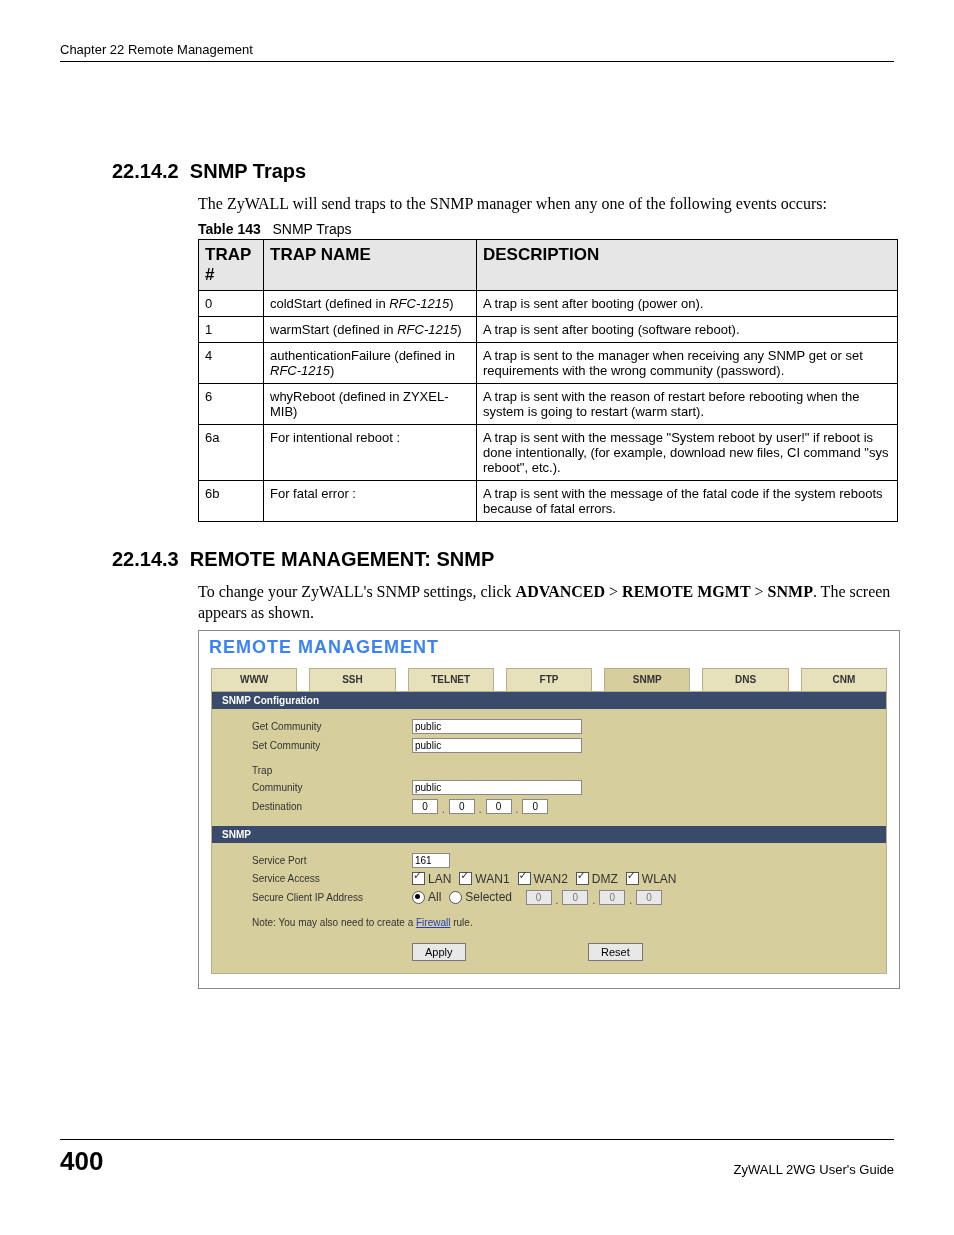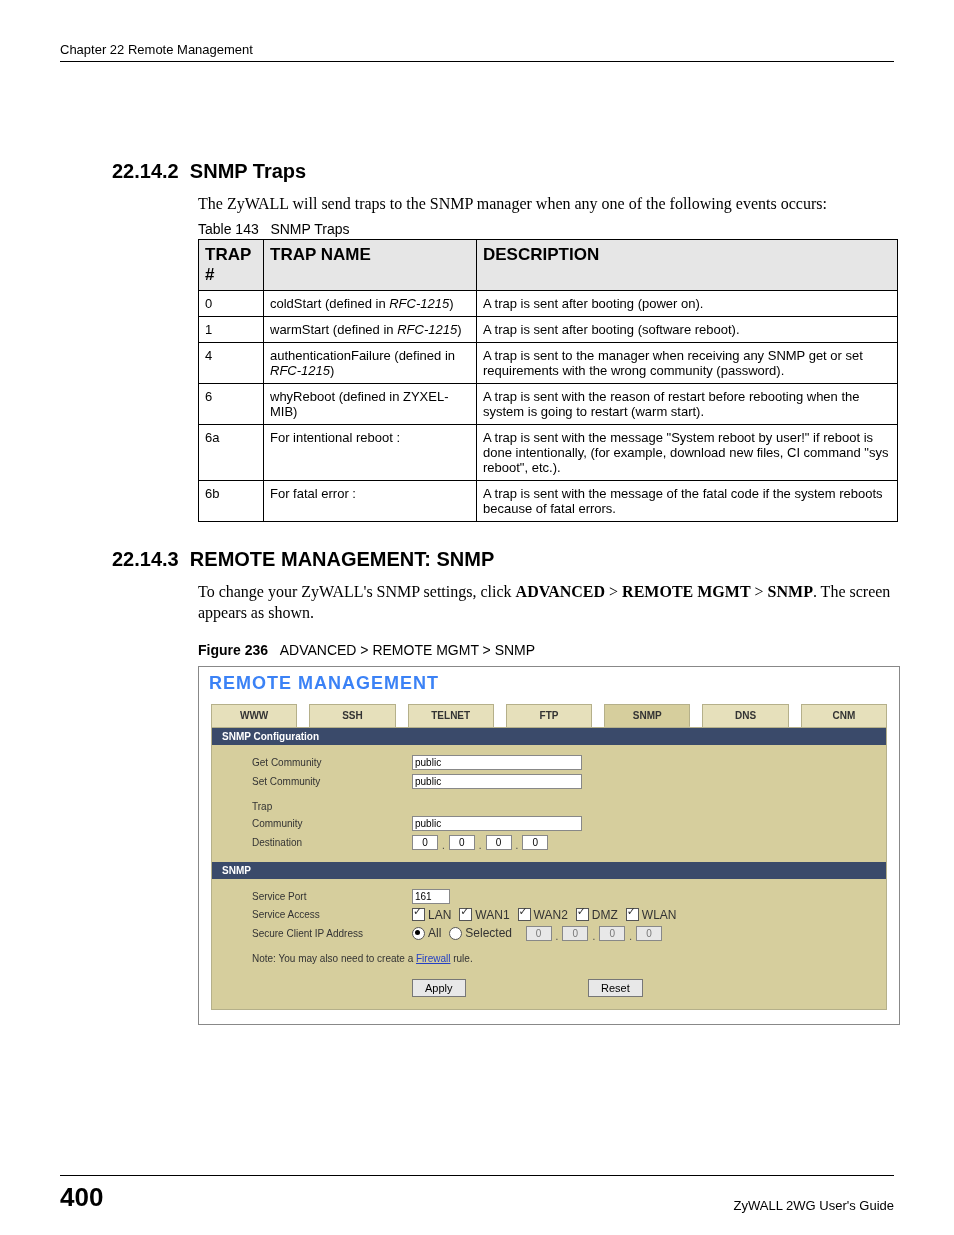--- a/index.html
+++ b/index.html
@@ -36,21 +36,21 @@
     font-size: 16px;
     margin: 0 0 6px 138px;
     max-width: 700px;
     line-height: 1.35;
   }
   .table-caption {
     font-family: Arial, Helvetica, sans-serif;
     font-size: 14px;
     margin: 4px 0 2px 138px;
   }
-  .table-caption .bold { font-weight: normal; }
+  .table-caption .bold { font-weight: bold; }
   table.traps {
     border-collapse: collapse;
     margin-left: 138px;
     width: 700px;
     font-family: Arial, Helvetica, sans-serif;
     font-size: 13px;
   }
   table.traps th, table.traps td {
     border: 1px solid #000;
     padding: 5px 6px;
@@ -238,23 +238,20 @@
   </table>
 
   <div class="section-head" style="margin-top:26px;">
     <span>22.14.3</span>&nbsp;&nbsp;<span>REMOTE MANAGEMENT: SNMP</span>
   </div>
 
   <p class="body-text">
     <span>To change your ZyWALL's SNMP settings, click </span><b>ADVANCED</b><span> &gt; </span><b>REMOTE MGMT</b><span> &gt; </span><b>SNMP</b><span>. The screen appears as shown.</span>
   </p>
 
-  <div class="fig-caption">
-    <span class="bold">Figure 236</span>&nbsp;&nbsp;&nbsp;<span>ADVANCED &gt; REMOTE MGMT &gt; SNMP</span>
-  </div>
 
   <div class="screenshot">
     <div class="ss-title">REMOTE MANAGEMENT</div>
     <div class="tabs" id="ss-tabs">
         <div class="tab">WWW</div>
         <div class="tab">SSH</div>
         <div class="tab">TELNET</div>
         <div class="tab">FTP</div>
         <div class="tab active">SNMP</div>
         <div class="tab">DNS</div>

